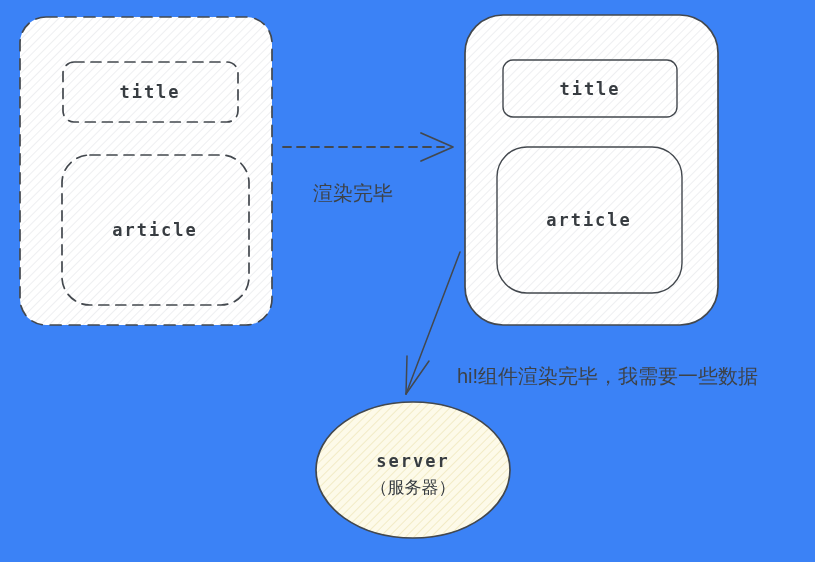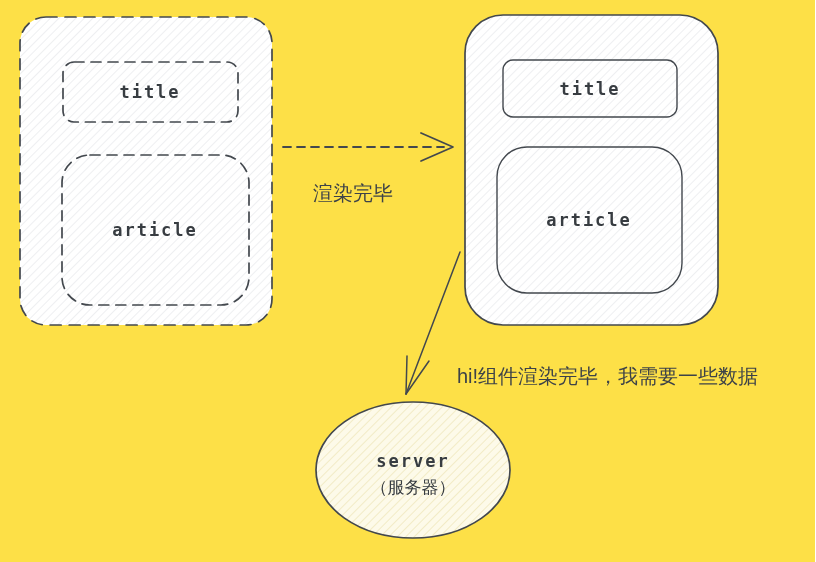--- a/index.html
+++ b/index.html
@@ -1,20 +1,20 @@
 <!DOCTYPE html>
 <html><head>
 <meta charset="utf-8">
 <style>
   html, body { margin: 0; padding: 0; background: #ffffff; }
   .canvas {
     position: relative;
     width: 815px;
     height: 562px;
-    background: #fde047;
+    background: #3b82f6;
     overflow: hidden;
   }
   svg { display: block; }
   .shape {
     fill: none;
     stroke: #43484e;
     stroke-width: 1.7;
     stroke-linecap: round;
     stroke-linejoin: round;
   }

